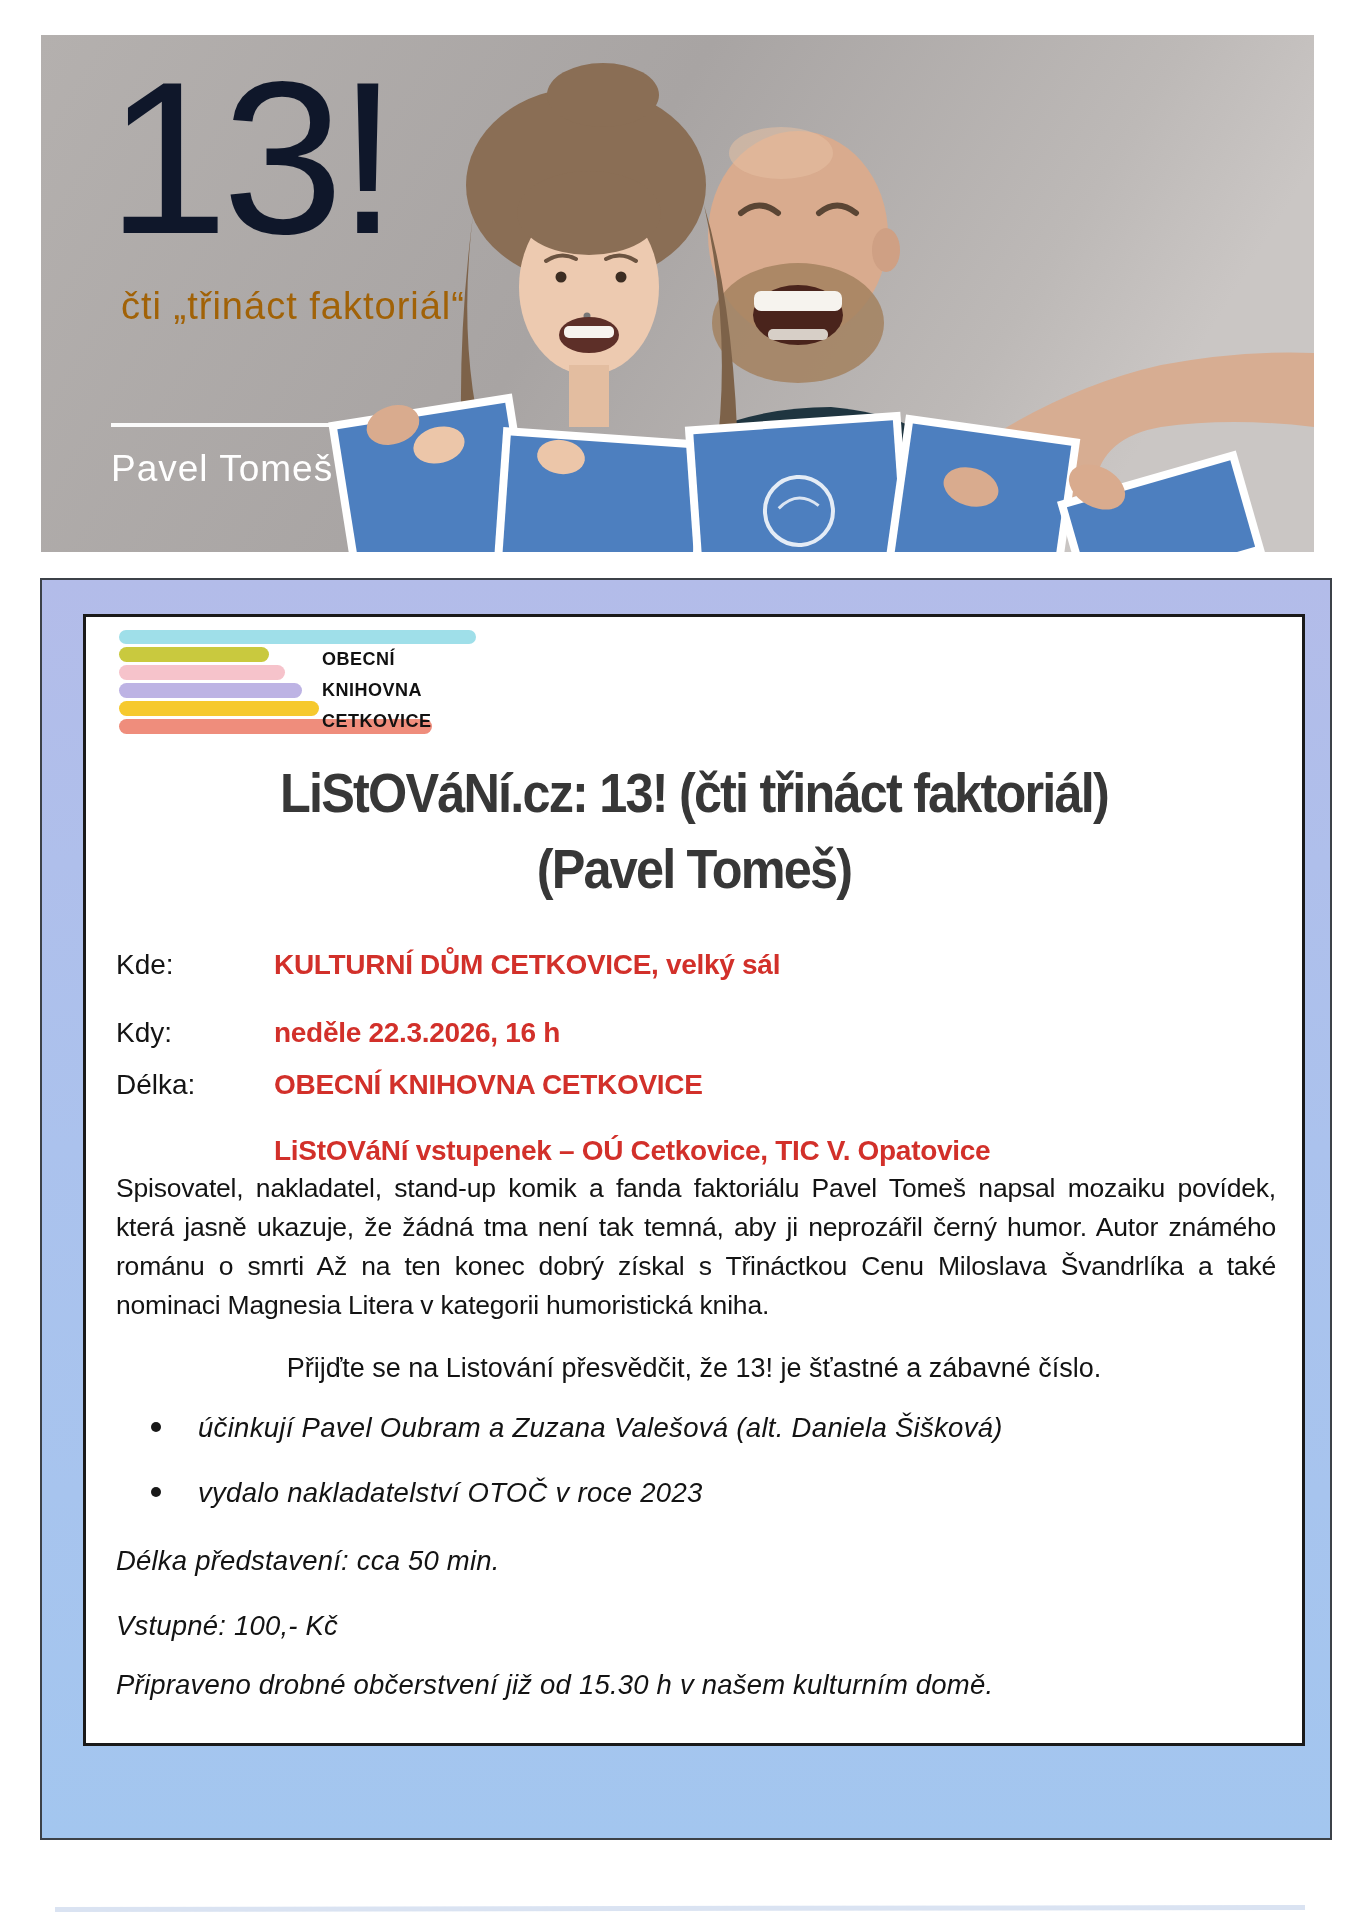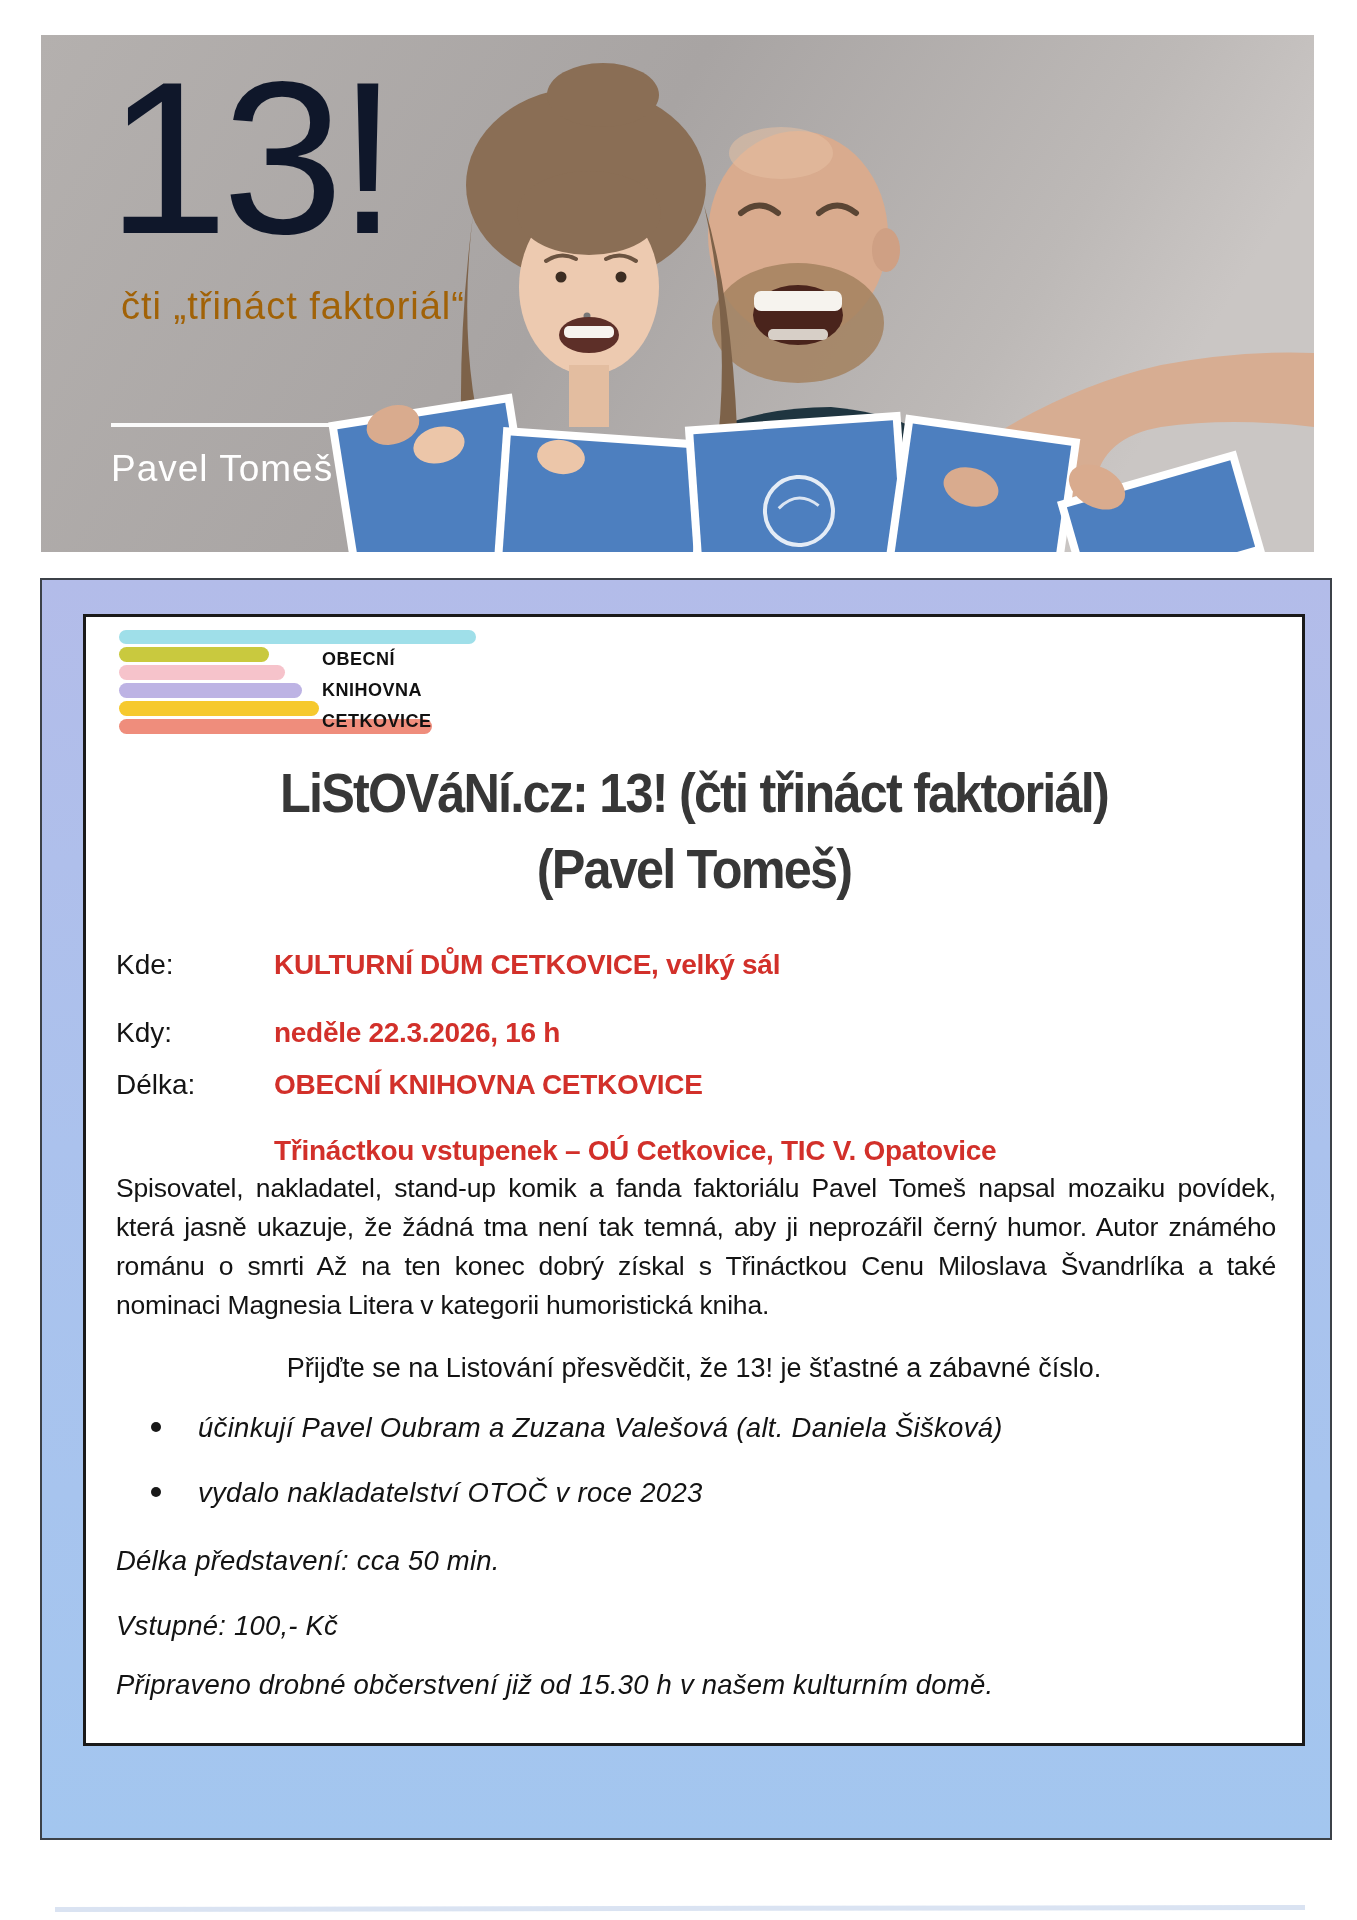--- a/index.html
+++ b/index.html
@@ -186,21 +186,21 @@
       </div>
       <div class="row r2">
         <span class="lab">Kdy:</span>
         <span class="val">neděle 22.3.2026, 16 h</span>
       </div>
       <div class="row r3">
         <span class="lab">Délka:</span>
         <span class="val">OBECNÍ KNIHOVNA CETKOVICE</span>
       </div>
       <div class="row r4">
-        <span class="val">Třináctkou vstupenek – OÚ Cetkovice, TIC V. Opatovice</span>
+        <span class="val">LiStOVáNí vstupenek – OÚ Cetkovice, TIC V. Opatovice</span>
       </div>
 
       <div class="para">Spisovatel, nakladatel, stand-up komik a fanda faktoriálu Pavel Tomeš napsal mozaiku povídek, která jasně ukazuje, že žádná tma není tak temná, aby ji neprozářil černý humor. Autor známého románu o smrti Až na ten konec dobrý získal s Třináctkou Cenu Miloslava Švandrlíka a také nominaci Magnesia Litera v kategorii humoristická kniha.</div>
 
       <div class="invite">Přijďte se na Listování přesvědčit, že 13! je šťastné a zábavné číslo.</div>
 
       <div class="bullet b1">
         <span class="dot"></span>
         <span class="btext">účinkují Pavel Oubram a Zuzana Valešová (alt. Daniela Šišková)</span>
       </div>

